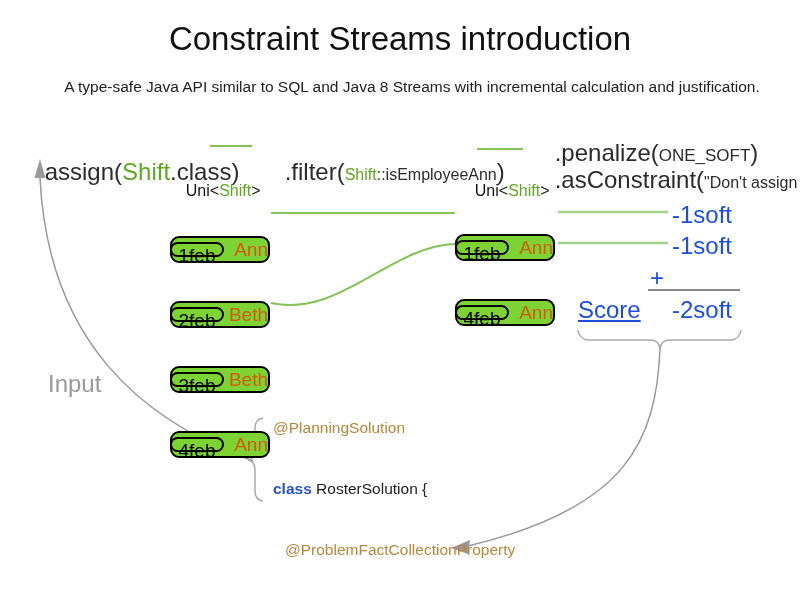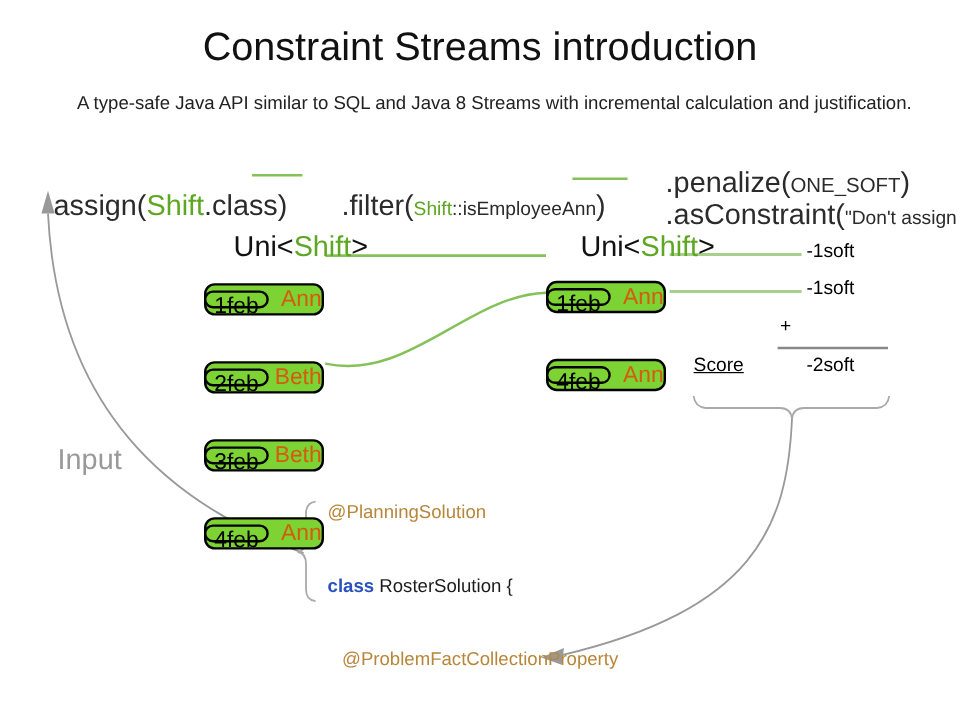--- a/index.html
+++ b/index.html
@@ -10,34 +10,34 @@
   .overlay{position:absolute;left:0;top:0;pointer-events:none;}
   .abs{position:absolute;white-space:pre;}
   .title{position:absolute;left:0;top:20px;width:800px;margin:0;text-align:center;
          font-size:33px;font-weight:400;color:#111;}
   .subtitle{position:absolute;left:0;top:66px;width:800px;margin:12px;text-align:center;
          font-size:15.5px;color:#222;}
   .expr{font-size:24px;color:#2b2b2b;}
   .expr .small{font-size:16px;}
   .expr .smallcaps{font-size:17px;}
   .green{color:#5ea722;text-align:center;}
-  .uni-label{font-size:24px;color:#111;}
+  .uni-label{font-size:16px;color:#111;}
   .stream-table{width:102px;}
   .srow{
     box-sizing:border-box;height:27px;width:100px;margin-bottom:2px;
     background:#7cd333;border:2px solid #000;border-radius:9px;
     display:flex;align-items:center;font-size:19px;line-height:23px;
   }
   .srow .date{
     box-sizing:border-box;display:inline-block;width:54px;height:15px;
     margin:-2px 0 -2px -2px;background:#7cd333;border:2px solid #000;border-radius:9px;
     text-align:center;color:#000;
   }
   .srow .name{flex:1;text-align:right;color:#d45b10;}
-  .score-text{font-size:16px;color:#000000;}
+  .score-text{font-size:24px;color:#1d4ed8;}
   .flow-label{font-size:24px;color:#999999;}
   .code{font-size:15.5px;line-height:20.4px;color:#1c1c1c;white-space:pre;}
   .code .ind{padding-left:12px;}
   .code .gold{color:#b8863b;}
   .code .kw{color:#2a52be;font-weight:bold;}
 </style>
 </head>
 <body>
 
 <div class="canvas">

